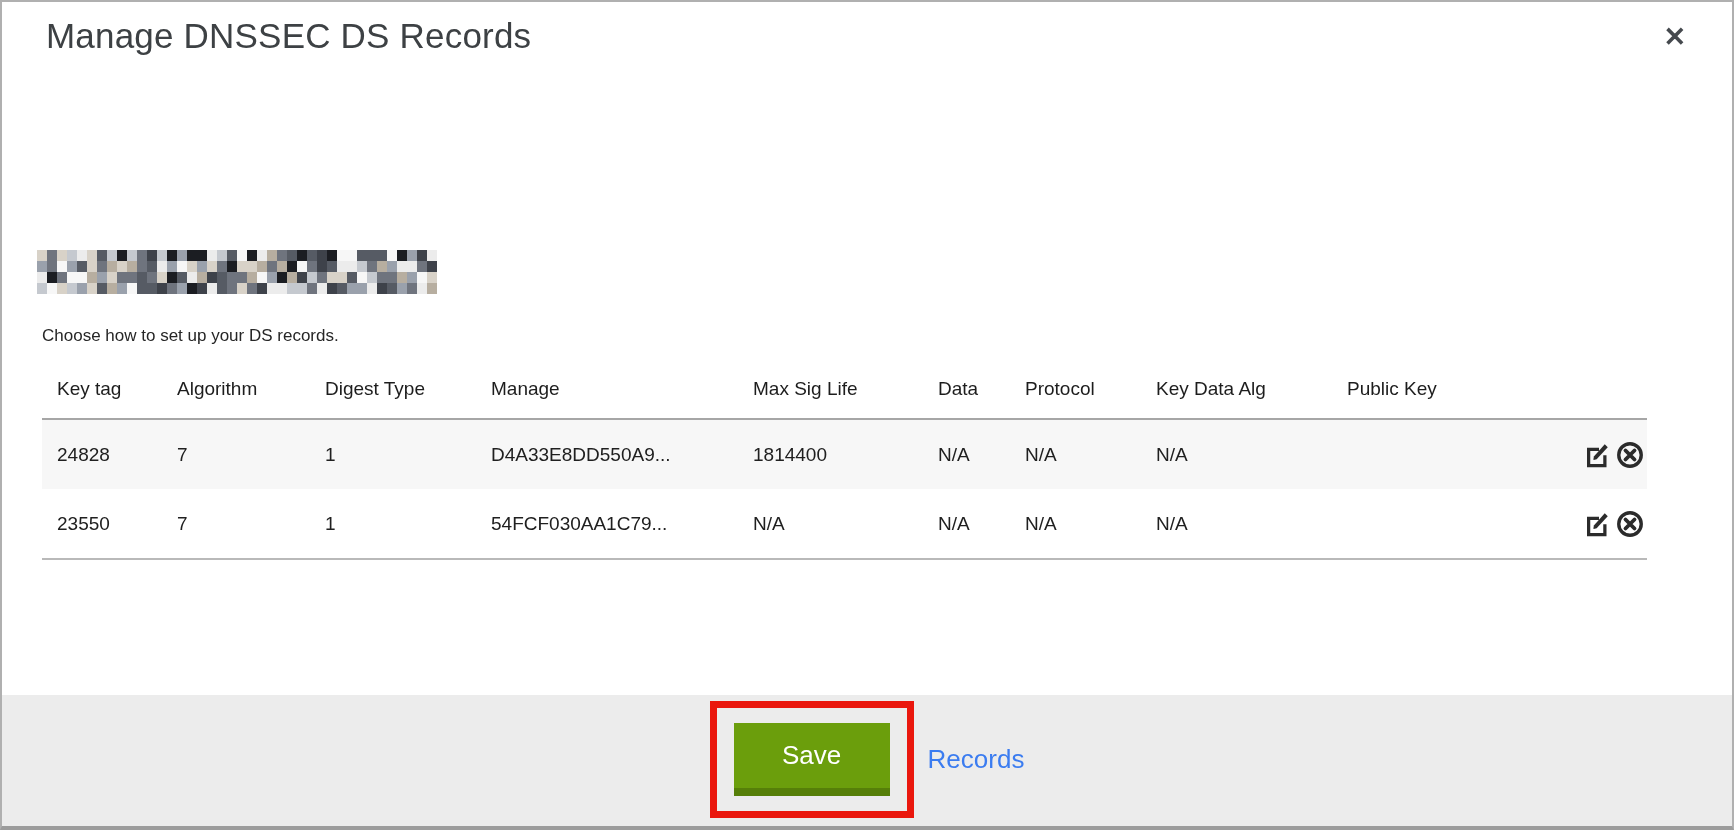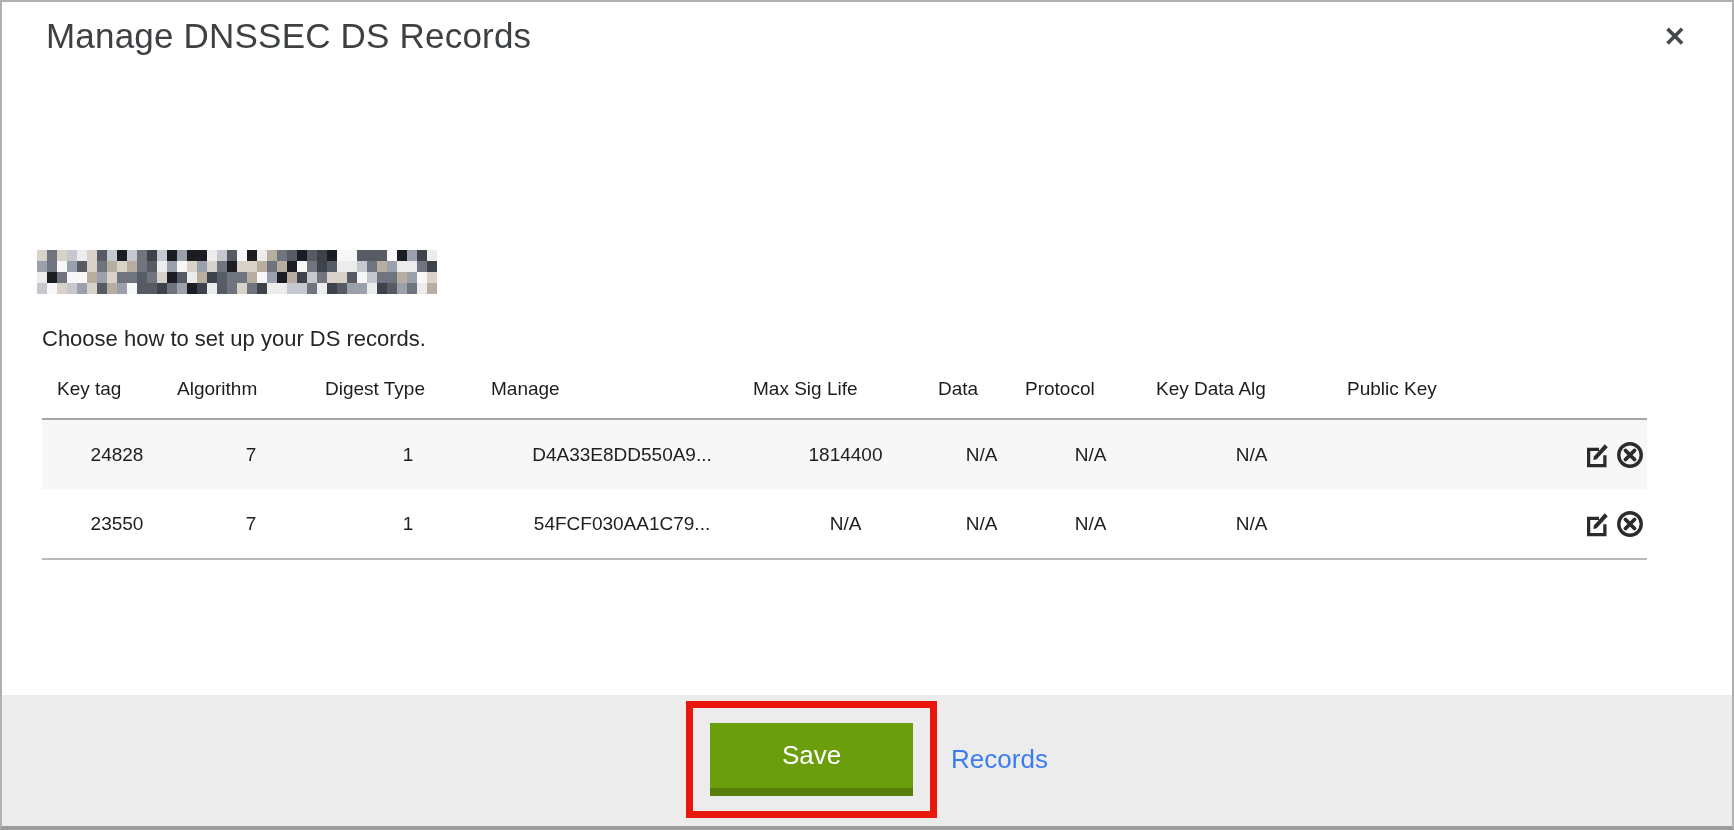--- a/index.html
+++ b/index.html
@@ -27,35 +27,35 @@
     line-height: 1;
   }
   .domain-mosaic {
     position: absolute; left: 35px; top: 248px;
     width: 400px; height: 44px;
     display: flex; flex-wrap: wrap; overflow: hidden;
   }
   .domain-mosaic div { width: 10px; height: 11px; }
   .subtitle {
     position: absolute; left: 40px; top: 324px;
-    font-size: 22px; color: #262626;
+    font-size: 17px; color: #262626;
   }
   .ds-table {
     position: absolute; left: 40px; top: 362px;
     width: 1605px;
     border-collapse: collapse; table-layout: fixed;
   }
   .ds-table th {
     text-align: left; font-weight: 400; font-size: 19px; color: #1d1d1d;
     padding: 14px 0 18px 0;
   }
   .ds-table thead tr { border-bottom: 2px solid #a6a6a6; }
   .ds-table td {
     font-size: 19px; color: #202020; height: 70px; padding: 0;
-    overflow: hidden; white-space: nowrap; text-align: center;
+    overflow: hidden; white-space: nowrap;
   }
   .ds-table th:first-child, .ds-table td:first-child { padding-left: 15px; }
   .ds-table tbody tr:first-child { background: #f7f7f7; }
   .ds-table tbody tr:last-child { border-bottom: 2px solid #b9b9b9; }
   .actions {
     display: flex; justify-content: flex-end; align-items: center;
     gap: 1px; padding-right: 2px;
   }
   .icon-btn {
     background: none; border: none; padding: 0; cursor: pointer;
@@ -78,21 +78,21 @@
     padding-top: 6px;
   }
   .footer-group { display: flex; align-items: center; }
   .annotation {
     border: 7px solid #ea170d;
     padding: 15px 17px;
     display: inline-block;
     background: transparent;
   }
   .save-btn {
-    width: 203px; height: 73px;
+    width: 156px; height: 73px;
     background: #6b9e0c; border: none;
     border-bottom: 8px solid #567f09;
     color: #ffffff; font-size: 26px;
     font-family: "Liberation Sans", sans-serif;
     cursor: pointer;
   }
   .cancel-link {
     margin-left: 14px;
     color: #3b7cf0; font-size: 26px; text-decoration: none; cursor: pointer;
   }

